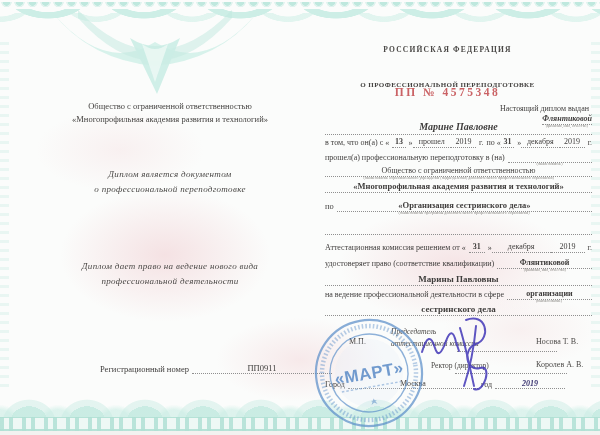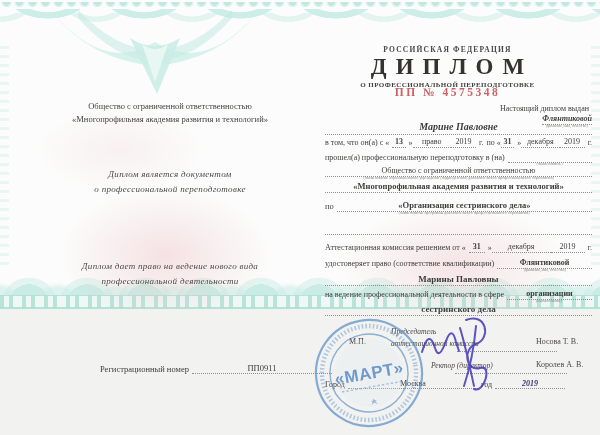--- a/index.html
+++ b/index.html
@@ -3,21 +3,21 @@
 <meta charset="utf-8">
 <style>
   html,body{margin:0;padding:0;}
   body{
     width:600px;height:435px;overflow:hidden;
     background:#f2f2f0;
     font-family:"Liberation Serif", serif;
     color:#3f3d3c;
   }
   .page{
-    position:relative;width:600px;height:309px;
+    position:relative;width:600px;height:431px;
     background:#fbfcfb;
   }
   
   .lace-top-small{
     position:absolute;top:2px;left:0;right:0;height:11px;
     background-image:radial-gradient(circle at 50% 0px, #bfe8de 0 3.5px, rgba(191,232,222,.45) 4px 5px, transparent 5.5px);
     background-size:13px 11px;background-repeat:repeat-x;
   }
   .lace-top-swags{
     position:absolute;top:9px;left:0;right:0;height:34px;
@@ -84,21 +84,21 @@
   .val-bi{font-weight:bold;font-style:italic;}
   .val-b{font-weight:bold;}
   .r-issued{top:104px;flex-direction:column;} .r-name{top:121px;font-size:10px;} .r-period{top:137px;}
   .r-retrain{top:153px;} .r-org1{top:166px;} .r-org2{top:181px;font-size:8.5px;}
   .r-program{top:200px;font-size:8.5px;} .r-blank{top:225px;height:10px;}
   .r-att{top:242px;} .r-cert{top:258px;} .r-name2{top:274px;font-size:9px;}
   .r-sphere{top:289px;} .r-sphere2{top:304px;font-size:9px;}
   
   .f-mp{position:absolute;left:349px;top:337px;font-size:8px;}
   .f-chair{position:absolute;left:391px;top:326px;font-size:7.5px;font-style:italic;line-height:1.6;color:#4a4846;}
-  .f-rector{position:absolute;left:391px;top:361px;font-size:7.5px;font-style:italic;color:#4a4846;padding-left:40px;}
+  .f-rector{position:absolute;left:391px;top:361px;font-size:7.5px;color:#4a4846;padding-left:40px;}
   .f-line{position:absolute;border-bottom:1px dotted #8f8f8f;}
   .f-line1{left:457px;top:341px;width:100px;height:10px;}
   .f-line2{left:455px;top:363px;width:112px;height:10px;}
   .f-name{position:absolute;font-size:8px;color:#4a4846;}
   .f-name1{left:536px;top:337px;} .f-name2{left:536px;top:360px;}
   .f-city{position:absolute;left:325px;top:379px;width:240px;display:flex;align-items:flex-end;font-size:8px;}
   .stamp{position:absolute;left:313px;top:317px;transform:rotate(-10deg);opacity:.8;}
   .signature{position:absolute;left:410px;top:312px;}
 </style>
 </head>
@@ -116,21 +116,20 @@
   <svg class="ornament" width="210" height="92" viewBox="0 0 210 92">
     <path d="M2,4 Q55,66 105,34 Q155,66 208,4 Q170,52 105,58 Q40,52 2,4 Z" fill="#cdeee6" opacity="0.85"></path>
     <path d="M28,2 Q105,82 182,2 L182,10 Q105,96 28,10 Z" fill="#bfe8de" opacity="0.55"></path>
     <path d="M80,30 Q105,46 130,30 L107,86 Z" fill="#c7ece3" opacity="0.9"></path>
     <path d="M92,36 L105,74 L118,36 Q105,46 92,36 Z" fill="#e9f8f4" opacity="0.9"></path>
   </svg>
 
   <div class="watermark"></div>
 
   <div class="hdr h-country">РОССИЙСКАЯ ФЕДЕРАЦИЯ</div>
-  <div class="hdr h-title">ДИПЛОМ</div>
   <div class="hdr h-sub">О ПРОФЕССИОНАЛЬНОЙ ПЕРЕПОДГОТОВКЕ</div>
   <div class="hdr h-serial">ПП № 4575348</div>
 
   <div class="lcol l-org">
     <div>Общество с ограниченной ответственностью</div>
     <div>«Многопрофильная академия развития и технологий»</div>
   </div>
   <div class="lcol l-note l-note1">
     <div>Диплом является документом</div>
     <div>о профессиональной переподготовке</div>
@@ -153,21 +152,21 @@
   </div>
   <div class="row r-name">
     <span class="fill">
       <span class="val-bi">Марине Павловне</span>
     </span>
   </div>
   <div class="row r-period">
     <span class="lbl">в том, что он(а) с «</span>
     <span class="seg val-b" style="width:16px">13</span>
     <span class="lbl lbl-after">»</span>
-    <span class="seg" style="width:46px">право</span>
+    <span class="seg" style="width:46px">прошел</span>
     <span class="seg" style="width:30px">2019</span>
     <span class="lbl lbl-after">г.</span>
     <span class="lbl lbl-after">по «</span>
     <span class="seg val-b" style="width:16px">31</span>
     <span class="lbl lbl-after">»</span>
     <span class="seg" style="width:46px">декабря</span>
     <span class="seg" style="width:30px">2019</span>
     <span class="lbl lbl-after">г.</span>
   </div>
   <div class="row r-retrain">

